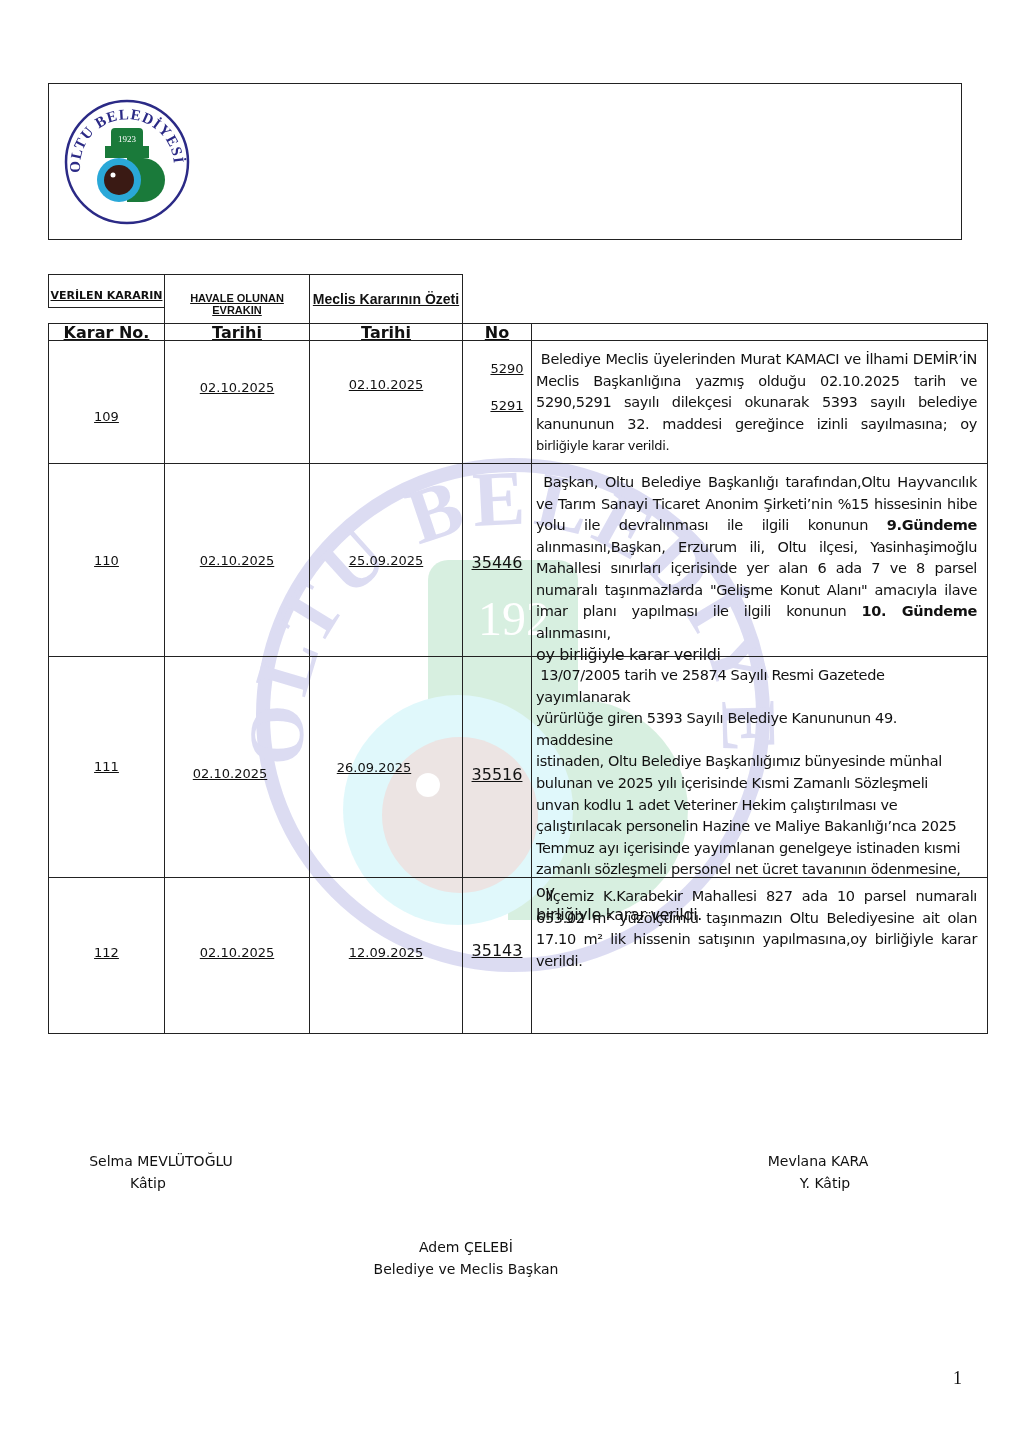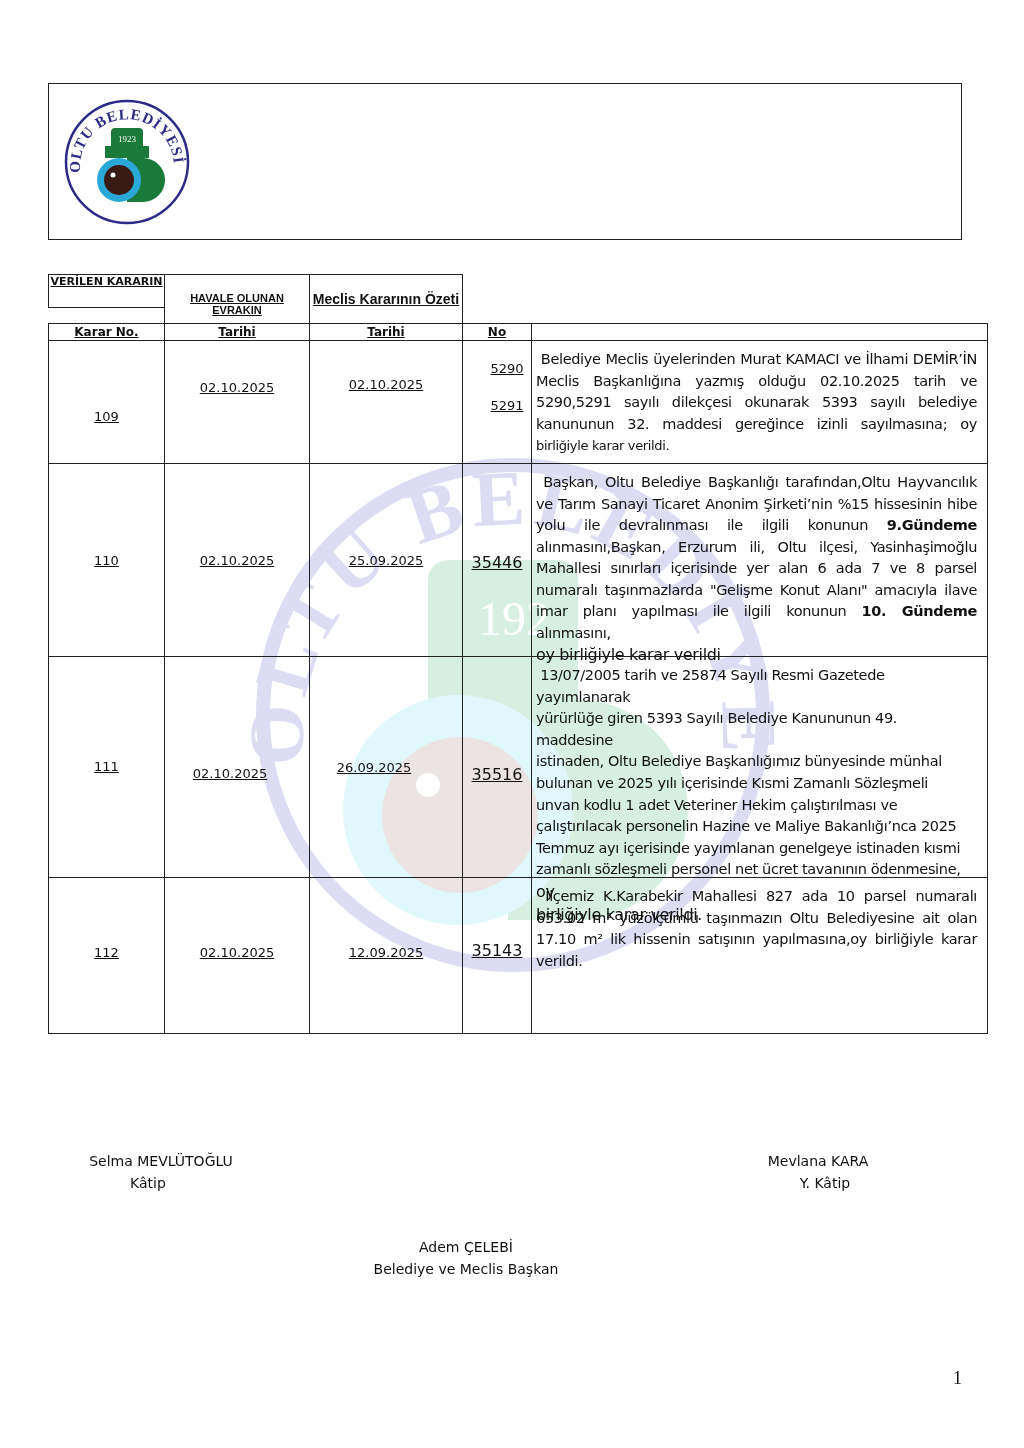--- a/index.html
+++ b/index.html
@@ -28,21 +28,21 @@
 
   .tbl { position: absolute; left: 48px; top: 274px; width: 940px; height: 760px; z-index: 1; }
   .cell {
     position: absolute; box-sizing: border-box; border: 1px solid #222;
     display: flex; align-items: center; justify-content: center; text-align: center; text-decoration: underline;
   }
   .hcell { font-family: "DejaVu Sans", sans-serif; font-weight: bold; }
   .hsmall { font-size: 11px; line-height: 13px; }
   .hmid { font-size: 11px; line-height: 12px; font-weight: normal; font-family: "Liberation Sans", sans-serif; font-weight: bold; }
   .hbig { font-size: 14px; line-height: 17px; font-family: "Liberation Sans", sans-serif; }
-  .sub { font-size: 12px; font-weight: bold; }
+  .sub { font-size: 16px; font-weight: bold; }
 
   .val { font-size: 13px; }
   .valbig { font-size: 16px; }
   .desc {
     position: absolute; box-sizing: border-box; border: 1px solid #222;
     padding: 8px 10px 2px 4px; font-size: 14.5px; line-height: 21.5px;
     text-align: justify; font-family: "DejaVu Sans", sans-serif; letter-spacing: -0.35px;
     word-spacing: 0px;
   }
   .desc.left { text-align: left; }
@@ -86,21 +86,21 @@
   <rect x="180" y="110" width="150" height="160" rx="20" fill="#8fd3a8"></rect>
   <text x="230" y="185" font-family="Liberation Serif, serif" font-size="48" fill="#fff">192</text>
   <path d="M 260 250 L 330 250 A 110 110 0 0 1 330 470 L 260 470 Z" fill="#8fd3a8"></path>
   <circle cx="210" cy="360" r="115" fill="#a8ecf4"></circle>
   <circle cx="212" cy="365" r="78" fill="#c9b3b0"></circle>
   <circle cx="180" cy="335" r="12" fill="#fff"></circle>
 </svg>
 
 <div class="tbl">
 
-  <div class="cell hcell hsmall" style="left:0;top:0;width:117px;height:34px;align-items:flex-end;padding-bottom:19px;">VERİLEN KARARIN</div>
+  <div class="cell hcell hsmall" style="left:0;top:0;width:117px;height:34px;align-items:flex-end;padding-bottom:5px;">VERİLEN KARARIN</div>
   <div class="cell hmid" style="left:116px;top:0;width:146px;height:50px;padding-top:10px;">HAVALE OLUNAN EVRAKIN</div>
   <div class="cell hcell hbig" style="left:261px;top:0;width:154px;height:50px;">Meclis Kararının Özeti</div>
 
   <div class="cell sub" style="left:0;top:49px;width:117px;height:18px;">Karar No.</div>
   <div class="cell sub" style="left:116px;top:49px;width:146px;height:18px;">Tarihi</div>
   <div class="cell sub" style="left:261px;top:49px;width:154px;height:18px;">Tarihi</div>
   <div class="cell sub" style="left:414px;top:49px;width:70px;height:18px;">No</div>
   <div class="cell" style="left:483px;top:49px;width:457px;height:18px;"></div>
 
   <div>

